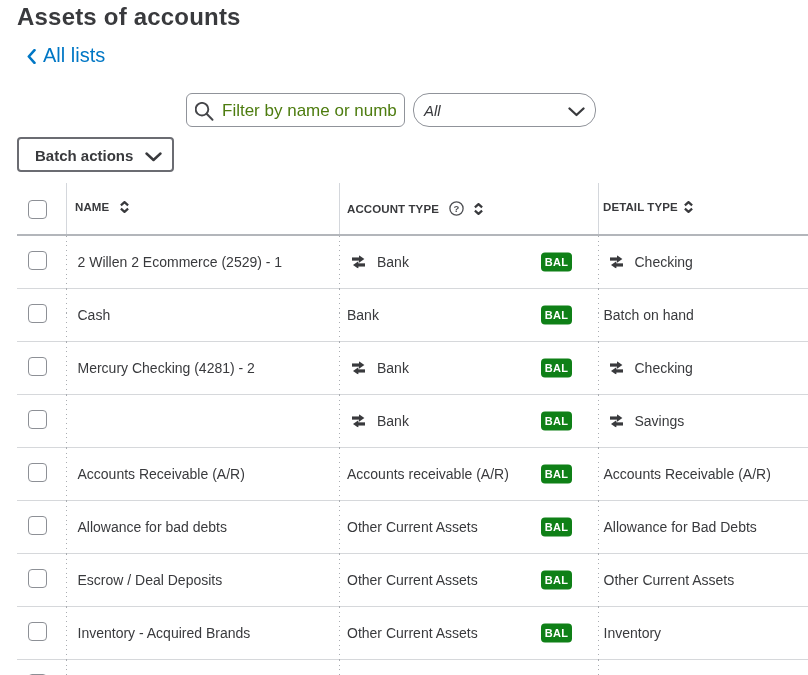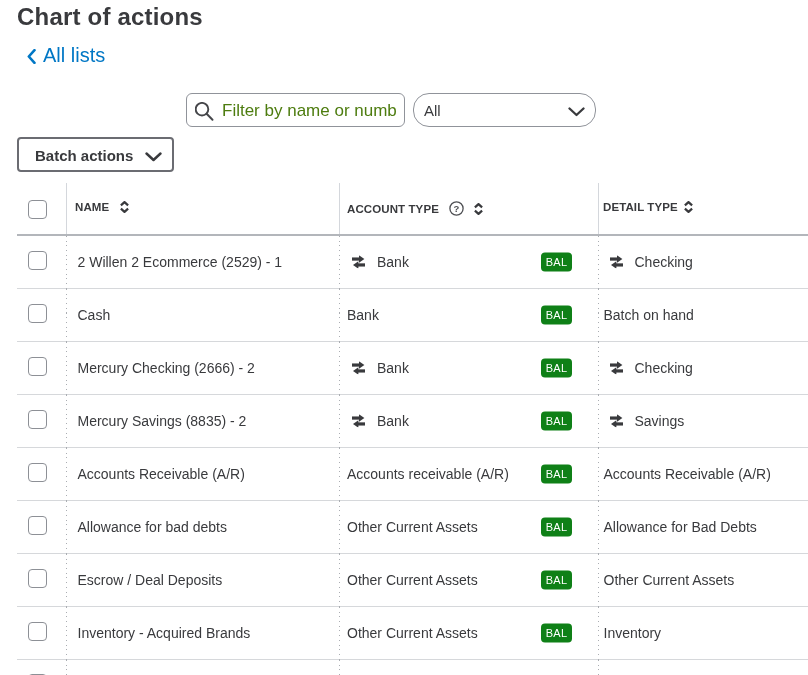--- a/index.html
+++ b/index.html
@@ -9,43 +9,43 @@
   .title { left:17px; top:2.5px; font-size:24px; font-weight:bold; color:#393a3d; letter-spacing:0.2px; }
   .alllists { left:27px; top:44px; font-size:20px; color:#0077c5; }
   .alllists svg { vertical-align:-2px; margin-right:7px; }
   .btn { left:17px; top:93px; width:157px; height:35px; border:2px solid #6b6c72; border-radius:4px;
      background:#fff;margin-top:44px; }
   .btn .lbl { position:absolute; left:16px; top:8px; font-size:15px; font-weight:bold; color:#393a3d; }
   .btn svg.chev { position:absolute; right:10px; top:13px; }
   .inpt { left:186px; top:93px; width:219px; height:34px; border:1px solid #90939a; border-radius:6px; background:#fff; overflow:hidden; }
   .inpt .ph { position:absolute; left:35px; top:7px; font-size:17px; color:#4d7c0f; white-space:nowrap; }
   .inpt svg { position:absolute; left:8px; top:8px; }
-  .sel { left:413px; top:93px; width:183px; height:34px; border:1px solid #90939a; border-radius:16px; background:#fff; }
+  .sel { left:413px; top:93px; width:183px; height:34px; border:1px solid #90939a; border-radius:16px; background:#fff;font-style:italic; }
   .sel .lbl { position:absolute; left:10px; top:8px; font-size:15px; color:#393a3d; }
   .sel svg { position:absolute; right:10.5px; top:13px; }
 
   
   .thead { left:17px; top:183px; width:791px; height:52.5px; border-bottom:2px solid #b3b6bb; }
   .hsep { position:absolute; top:0; width:1px; height:50.5px; background:#d4d7dc; }
   .hcb { position:absolute; left:10.8px; top:17px; }
   .cb { width:19px; height:19px; border:1.5px solid #8d9096; border-radius:4px; background:#fff; }
   .hlabel { position:absolute; top:18px; font-size:11.5px; font-weight:bold; color:#393a3d; letter-spacing:0.1px; white-space:nowrap; }
   .row { left:17px; width:791px; height:53px; border-bottom:1px solid #d6d8db; }
   .vsep { position:absolute; top:0; width:1px; height:53px;
      background-image:repeating-linear-gradient(to bottom,#aaadb2 0 1px,transparent 1px 4.7px); }
   .rcb { position:absolute; left:10.8px; top:15.3px; }
   .cell { position:absolute; font-size:14px; color:#393a3d; white-space:nowrap; top:50%; transform:translateY(-50%); }
   .bal { position:absolute; left:524px; top:50%; transform:translateY(-50%); width:31px; height:19px;
-     background:#0f8017; border-radius:4px; color:#fff; font-size:11px; font-weight:normal;
+     background:#0f8017; border-radius:4px; color:#fff; font-size:11px; font-weight:bold;
      text-align:center; line-height:19px; letter-spacing:0.3px; }
   .icn { position:absolute; top:50%; transform:translateY(-50%); }
 </style>
 </head>
 <body>
-<div class="abs title">Chart of actions</div>
+<div class="abs title">Assets of accounts</div>
 <div class="abs alllists"><svg width="9" height="15" viewBox="0 0 9 15">
       <path d="M7.5 1.2 L1.8 7.5 L7.5 13.8" fill="none" stroke="#0077c5" stroke-width="2.6" stroke-linecap="round" stroke-linejoin="round"></path>
     </svg>All lists</div>
 
 <div class="abs btn">
   <span class="lbl">Batch actions</span>
   <svg class="chev" width="17" height="10" viewBox="0 0 17 10">
       <path d="M1.5 1.5 L8.5 8 L15.5 1.5" fill="none" stroke="#393a3d" stroke-width="2.4" stroke-linecap="round" stroke-linejoin="round"></path>
     </svg>
 </div>
@@ -117,21 +117,21 @@
     <div class="cell" style="left:60.5px">Cash</div>
     <div class="cell" style="left:330px">Bank</div>
     <div class="bal">BAL</div>
     <div class="cell" style="left:586.5px">Batch on hand</div>
   </div>
 <div class="abs row" style="top:341.5px">
     <div class="vsep" style="left:48.5px"></div>
     <div class="vsep" style="left:321.5px"></div>
     <div class="vsep" style="left:580.5px"></div>
     <div class="rcb cb"></div>
-    <div class="cell" style="left:60.5px">Mercury Checking (2666) - 2</div>
+    <div class="cell" style="left:60.5px">Mercury Checking (4281) - 2</div>
     <svg class="icn" style="left:335px" width="13.5" height="13.5" viewBox="0 0 13.5 13.5">
       <rect x="0" y="2.2" width="7.4" height="3.2" fill="#393a3d"></rect>
       <polygon points="7,0 12.4,3.8 7,7.6" fill="#393a3d"></polygon>
       <rect x="5.9" y="8.1" width="7.1" height="3.2" fill="#393a3d"></rect>
       <polygon points="6.4,5.9 1,9.7 6.4,13.5" fill="#393a3d"></polygon>
     </svg>
     <div class="cell" style="left:360px">Bank</div>
     <div class="bal">BAL</div>
     <svg class="icn" style="left:592.5px" width="13.5" height="13.5" viewBox="0 0 13.5 13.5">
       <rect x="0" y="2.2" width="7.4" height="3.2" fill="#393a3d"></rect>
@@ -139,21 +139,20 @@
       <rect x="5.9" y="8.1" width="7.1" height="3.2" fill="#393a3d"></rect>
       <polygon points="6.4,5.9 1,9.7 6.4,13.5" fill="#393a3d"></polygon>
     </svg>
     <div class="cell" style="left:617.5px">Checking</div>
   </div>
 <div class="abs row" style="top:394.5px">
     <div class="vsep" style="left:48.5px"></div>
     <div class="vsep" style="left:321.5px"></div>
     <div class="vsep" style="left:580.5px"></div>
     <div class="rcb cb"></div>
-    <div class="cell" style="left:60.5px">Mercury Savings (8835) - 2</div>
     <svg class="icn" style="left:335px" width="13.5" height="13.5" viewBox="0 0 13.5 13.5">
       <rect x="0" y="2.2" width="7.4" height="3.2" fill="#393a3d"></rect>
       <polygon points="7,0 12.4,3.8 7,7.6" fill="#393a3d"></polygon>
       <rect x="5.9" y="8.1" width="7.1" height="3.2" fill="#393a3d"></rect>
       <polygon points="6.4,5.9 1,9.7 6.4,13.5" fill="#393a3d"></polygon>
     </svg>
     <div class="cell" style="left:360px">Bank</div>
     <div class="bal">BAL</div>
     <svg class="icn" style="left:592.5px" width="13.5" height="13.5" viewBox="0 0 13.5 13.5">
       <rect x="0" y="2.2" width="7.4" height="3.2" fill="#393a3d"></rect>

